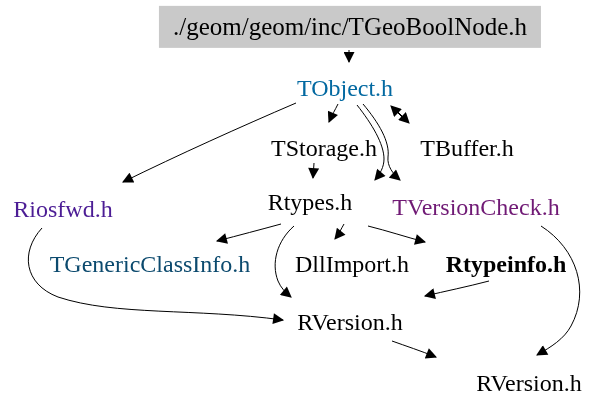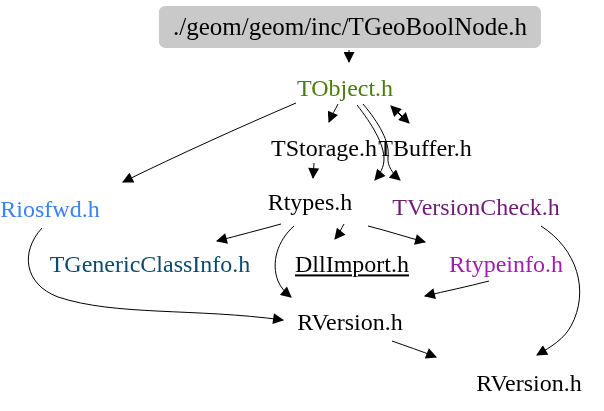--- a/index.html
+++ b/index.html
@@ -33,21 +33,20 @@
     white-space: nowrap;
     color: #000000;
     font-size: 24px;
     line-height: 1.05;
     text-align: center;
     cursor: pointer;
   }
   .node.highlighted {
     font-size: 25px;
     padding: 8px 14px;
-    border-radius: 6px;
   }
 </style>
 </head>
 <body>
 
 <div class="canvas">
   <svg class="edges-layer" width="604" height="411" viewBox="0 0 604 411" xmlns="http://www.w3.org/2000/svg">
     <defs>
       <marker id="arrowhead" viewBox="0 0 10 10" refX="9" refY="5" markerWidth="13" markerHeight="11" markerUnits="userSpaceOnUse" orient="auto">
         <path d="M0,0 L10,5 L0,10 z" fill="#000000"></path>
@@ -67,25 +66,25 @@
         <path class="edge" d="M368,226 C388,231 406,237 425,242" stroke="#000000" marker-end="url(#arrowhead)"></path>
         <path class="edge" d="M294,226 C277,241 271,263 278,281 C281,288 285,292 291,297" stroke="#000000" marker-end="url(#arrowhead)"></path>
         <path class="edge" d="M489,281 C466,287 446,291 425,296" stroke="#000000" marker-end="url(#arrowhead)"></path>
         <path class="edge" d="M42,228 C20,252 24,284 58,297 C115,316 195,308 283,320" stroke="#000000" marker-end="url(#arrowhead)"></path>
         <path class="edge" d="M392,341 C406,346 421,351 436,357" stroke="#000000" marker-end="url(#arrowhead)"></path>
         <path class="edge" d="M541,226 C577,249 590,291 571,326 C564,339 551,347 537,355" stroke="#000000" marker-end="url(#arrowhead)"></path>
       </g>
   </svg>
   <div>
       <div class="node highlighted" style="left: 350px; top: 27px; background: rgb(201, 201, 201); color: rgb(0, 0, 0);">./geom/geom/inc/TGeoBoolNode.h</div>
-      <div class="node" style="left: 345px; top: 89px; color: #4d7c0f;">TObject.h</div>
+      <div class="node" style="left: 345px; top: 89px; color: #0369a1;">TObject.h</div>
       <div class="node" style="left: 324px; top: 149px; color: rgb(0, 0, 0);">TStorage.h</div>
-      <div class="node" style="left: 425px; top: 149px; color: rgb(0, 0, 0);">TBuffer.h</div>
-      <div class="node" style="left: 50px; top: 210px; color: #3b82f6;">Riosfwd.h</div>
+      <div class="node" style="left: 467px; top: 149px; color: rgb(0, 0, 0);">TBuffer.h</div>
+      <div class="node" style="left: 63px; top: 210px; color: #4c1d95;">Riosfwd.h</div>
       <div class="node" style="left: 310px; top: 203px; color: rgb(0, 0, 0);">Rtypes.h</div>
       <div class="node" style="left: 476px; top: 208px; color: #701a75;">TVersionCheck.h</div>
       <div class="node" style="left: 150px; top: 265px; color: #0c4a6e;">TGenericClassInfo.h</div>
-      <div class="node" style="left: 352px; top: 265px; color: rgb(0, 0, 0); text-decoration: underline;">DllImport.h</div>
-      <div class="node" style="left: 506px; top: 265px; color: #a21caf;">Rtypeinfo.h</div>
+      <div class="node" style="left: 352px; top: 265px; color: rgb(0, 0, 0);">DllImport.h</div>
+      <div class="node" style="left: 506px; top: 265px; color: #000000; font-weight: bold;">Rtypeinfo.h</div>
       <div class="node" style="left: 350px; top: 323px; color: rgb(0, 0, 0);">RVersion.h</div>
       <div class="node" style="left: 529px; top: 384px; color: rgb(0, 0, 0);">RVersion.h</div>
     </div>
 </div>
 
 </body></html>

